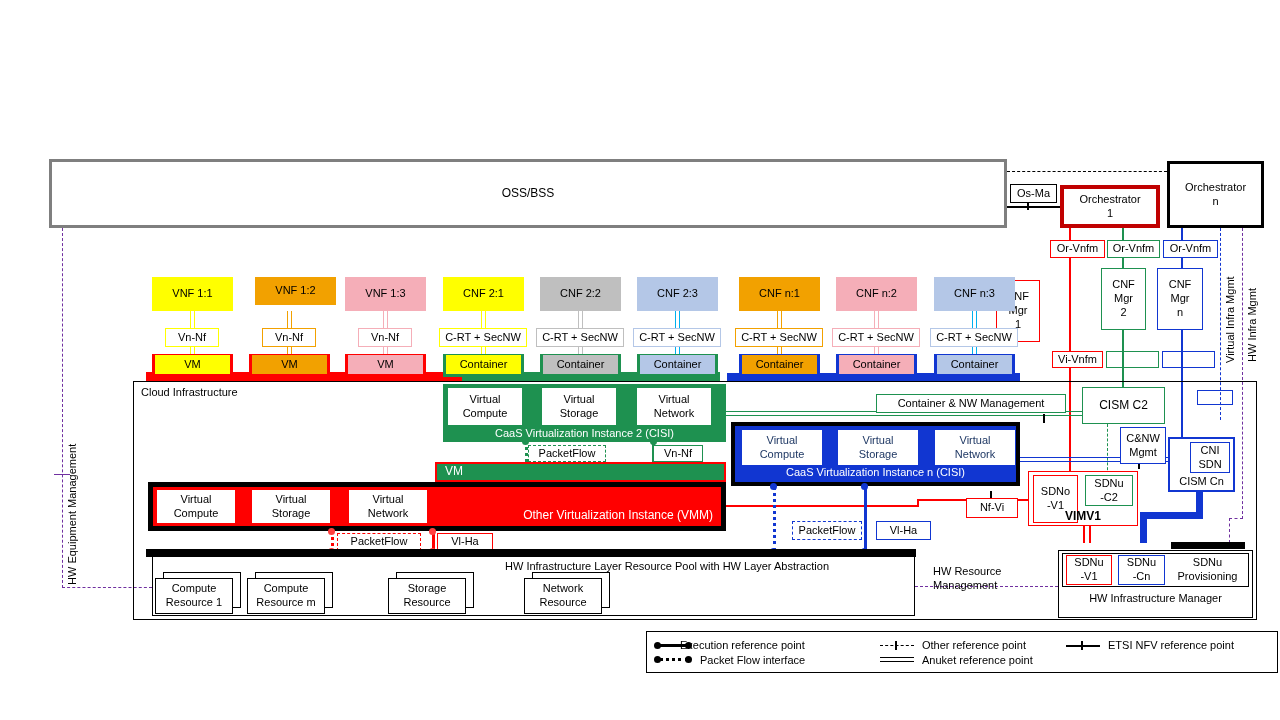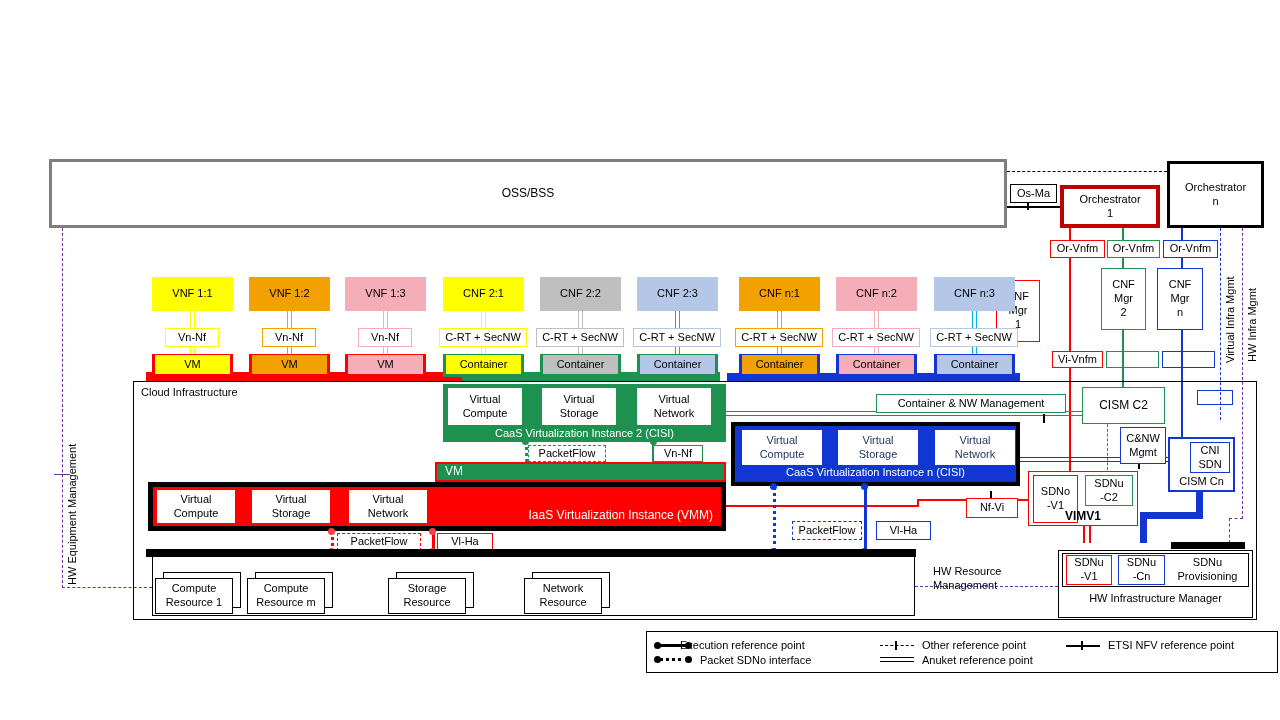--- a/index.html
+++ b/index.html
@@ -101,21 +101,21 @@
   <div class="abs" style="left:675px;top:311px;height:18px;width:5px;border-left:1.5px solid #00B0F0;border-right:1.5px solid #00B0F0;"></div>
   <div class="abs" style="left:675px;top:346px;height:9px;width:5px;border-left:1.5px solid #00B0F0;border-right:1.5px solid #00B0F0;"></div>
   <div class="abs" style="left:777px;top:311px;height:18px;width:5px;border-left:1.5px solid #F2A100;border-right:1.5px solid #F2A100;"></div>
   <div class="abs" style="left:777px;top:346px;height:9px;width:5px;border-left:1.5px solid #F2A100;border-right:1.5px solid #F2A100;"></div>
   <div class="abs" style="left:874px;top:311px;height:18px;width:5px;border-left:1.5px solid #F5AEB8;border-right:1.5px solid #F5AEB8;"></div>
   <div class="abs" style="left:874px;top:346px;height:9px;width:5px;border-left:1.5px solid #F5AEB8;border-right:1.5px solid #F5AEB8;"></div>
   <div class="abs" style="left:972px;top:311px;height:18px;width:5px;border-left:1.5px solid #00B0F0;border-right:1.5px solid #00B0F0;"></div>
   <div class="abs" style="left:972px;top:346px;height:9px;width:5px;border-left:1.5px solid #00B0F0;border-right:1.5px solid #00B0F0;"></div>
 
   <div class="abs ctr t11" style="left:152px;top:277px;width:81px;height:34px;background:#FFFF00;">VNF 1:1</div>
-  <div class="abs ctr t11" style="left:249px;top:277px;width:81px;height:34px;background:#F2A100;">VNF 1:2</div>
+  <div class="abs ctr t11" style="left:255px;top:277px;width:81px;height:28px;background:#F2A100;">VNF 1:2</div>
   <div class="abs ctr t11" style="left:345px;top:277px;width:81px;height:34px;background:#F5AEB8;">VNF 1:3</div>
   <div class="abs ctr t11" style="left:443px;top:277px;width:81px;height:34px;background:#FFFF00;">CNF 2:1</div>
   <div class="abs ctr t11" style="left:540px;top:277px;width:81px;height:34px;background:#BFBFBF;">CNF 2:2</div>
   <div class="abs ctr t11" style="left:637px;top:277px;width:81px;height:34px;background:#B4C7E7;">CNF 2:3</div>
   <div class="abs ctr t11" style="left:739px;top:277px;width:81px;height:34px;background:#F2A100;">CNF n:1</div>
   <div class="abs ctr t11" style="left:836px;top:277px;width:81px;height:34px;background:#F5AEB8;">CNF n:2</div>
   <div class="abs ctr t11" style="left:934px;top:277px;width:81px;height:34px;background:#B4C7E7;">CNF n:3</div>
 
   <div class="abs ctr t11 whitebg" style="left:165px;top:328px;width:54px;height:19px;border:1.2px solid #FFFF00;">Vn-Nf</div>
   <div class="abs ctr t11 whitebg" style="left:262px;top:328px;width:54px;height:19px;border:1.2px solid #F2A100;">Vn-Nf</div>
@@ -167,21 +167,21 @@
     <span class="t12" style="color:#fff;position:absolute;left:8px;top:0;">VM</span>
   </div>
 
   <div class="abs" style="left:148px;top:482px;width:578px;height:49px;background:#FF0000;border:5px solid #000;">
     <div class="abs ctr t11 pre whitebg" style="left:4px;top:3px;width:78px;height:33px;">Virtual
 Compute</div>
     <div class="abs ctr t11 pre whitebg" style="left:99px;top:3px;width:78px;height:33px;">Virtual
 Storage</div>
     <div class="abs ctr t11 pre whitebg" style="left:196px;top:3px;width:78px;height:33px;">Virtual
 Network</div>
-    <div class="abs t12" style="right:8px;bottom:2px;color:#fff;">IaaS Virtualization Instance (VMM)</div>
+    <div class="abs t12" style="right:8px;bottom:2px;color:#fff;">Other Virtualization Instance (VMM)</div>
   </div>
 
   <div class="abs" style="left:331px;top:531px;height:21px;border-left:3px dotted #FF0000;"></div>
   <div class="dot" style="left:328px;top:528px;background:#FF4040;"></div>
   <div class="dot" style="left:328px;top:548px;background:#FF4040;"></div>
   <div class="abs" style="left:432px;top:531px;width:2.5px;height:21px;background:#FF0000;"></div>
   <div class="dot" style="left:429px;top:528px;background:#FF4040;"></div>
   <div class="dot" style="left:429px;top:548px;background:#FF4040;"></div>
   <div class="abs ctr t11 whitebg" style="left:337px;top:533px;width:84px;height:18px;border:1.2px dashed #FF0000;">PacketFlow</div>
   <div class="abs ctr t11 whitebg" style="left:437px;top:533px;width:56px;height:18px;border:1.5px solid #FF0000;">Vl-Ha</div>
@@ -223,20 +223,21 @@
   <div class="abs whitebg" style="left:1028px;top:471px;width:110px;height:55px;border:1.5px solid #FF0000;">
     <div class="abs ctr t11 pre" style="left:4px;top:3px;width:45px;height:48px;border:1.5px solid #FF0000;">SDNo
 -V1</div>
     <div class="abs ctr t11 pre" style="left:56px;top:3px;width:48px;height:31px;border:1.5px solid #1E9150;">SDNu
 -C2</div>
     <div class="abs ctr t12" style="left:0;bottom:0px;width:100%;font-weight:bold;">VIMV1</div>
   </div>
 
   <div class="abs" style="left:146px;top:549px;width:770px;height:8px;background:#000;"></div>
   <div class="abs" style="left:152px;top:553px;width:763px;height:63px;border:1px solid #000;"></div>
+  <div class="abs t11" style="left:505px;top:560px;">HW Infrastructure Layer Resource Pool with HW Layer Abstraction</div>
 
   <div class="abs whitebg" style="left:163px;top:572px;width:78px;height:36px;border:1px solid #000;"></div>
   <div class="abs ctr t11 pre whitebg" style="left:155px;top:578px;width:78px;height:36px;border:1px solid #000;">Compute
 Resource 1</div>
   <div class="abs whitebg" style="left:255px;top:572px;width:78px;height:36px;border:1px solid #000;"></div>
   <div class="abs ctr t11 pre whitebg" style="left:247px;top:578px;width:78px;height:36px;border:1px solid #000;">Compute
 Resource m</div>
   <div class="abs whitebg" style="left:396px;top:572px;width:78px;height:36px;border:1px solid #000;"></div>
   <div class="abs ctr t11 pre whitebg" style="left:388px;top:578px;width:78px;height:36px;border:1px solid #000;">Storage
 Resource</div>
@@ -263,21 +264,21 @@
   <div class="abs" style="left:646px;top:631px;width:632px;height:42px;border:1px solid #000;"></div>
 
   <div class="abs" style="left:657px;top:644px;width:34px;height:3px;background:#000;"></div>
   <div class="dot" style="left:654px;top:642px;background:#000;"></div>
   <div class="dot" style="left:685px;top:642px;background:#000;"></div>
   <div class="abs t11" style="left:680px;top:639px;">Execution reference point</div>
 
   <div class="abs" style="left:659px;top:658px;width:30px;border-top:3px dotted #000;"></div>
   <div class="dot" style="left:654px;top:656px;background:#000;"></div>
   <div class="dot" style="left:685px;top:656px;background:#000;"></div>
-  <div class="abs t11" style="left:700px;top:654px;">Packet SDNo interface</div>
+  <div class="abs t11" style="left:700px;top:654px;">Packet Flow interface</div>
 
   <div class="abs" style="left:880px;top:645px;width:34px;border-top:1.5px dashed #000;"></div>
   <div class="abs" style="left:895px;top:641px;width:1.5px;height:9px;background:#000;"></div>
   <div class="abs t11" style="left:922px;top:639px;">Other reference point</div>
 
   <div class="abs" style="left:880px;top:657px;width:34px;height:5px;border-top:1.5px solid #000;border-bottom:1.5px solid #000;"></div>
   <div class="abs t11" style="left:922px;top:654px;">Anuket reference point</div>
 
   <div class="abs" style="left:1066px;top:645px;width:34px;height:1.5px;background:#000;"></div>
   <div class="abs" style="left:1081px;top:641px;width:1.5px;height:9px;background:#000;"></div>

